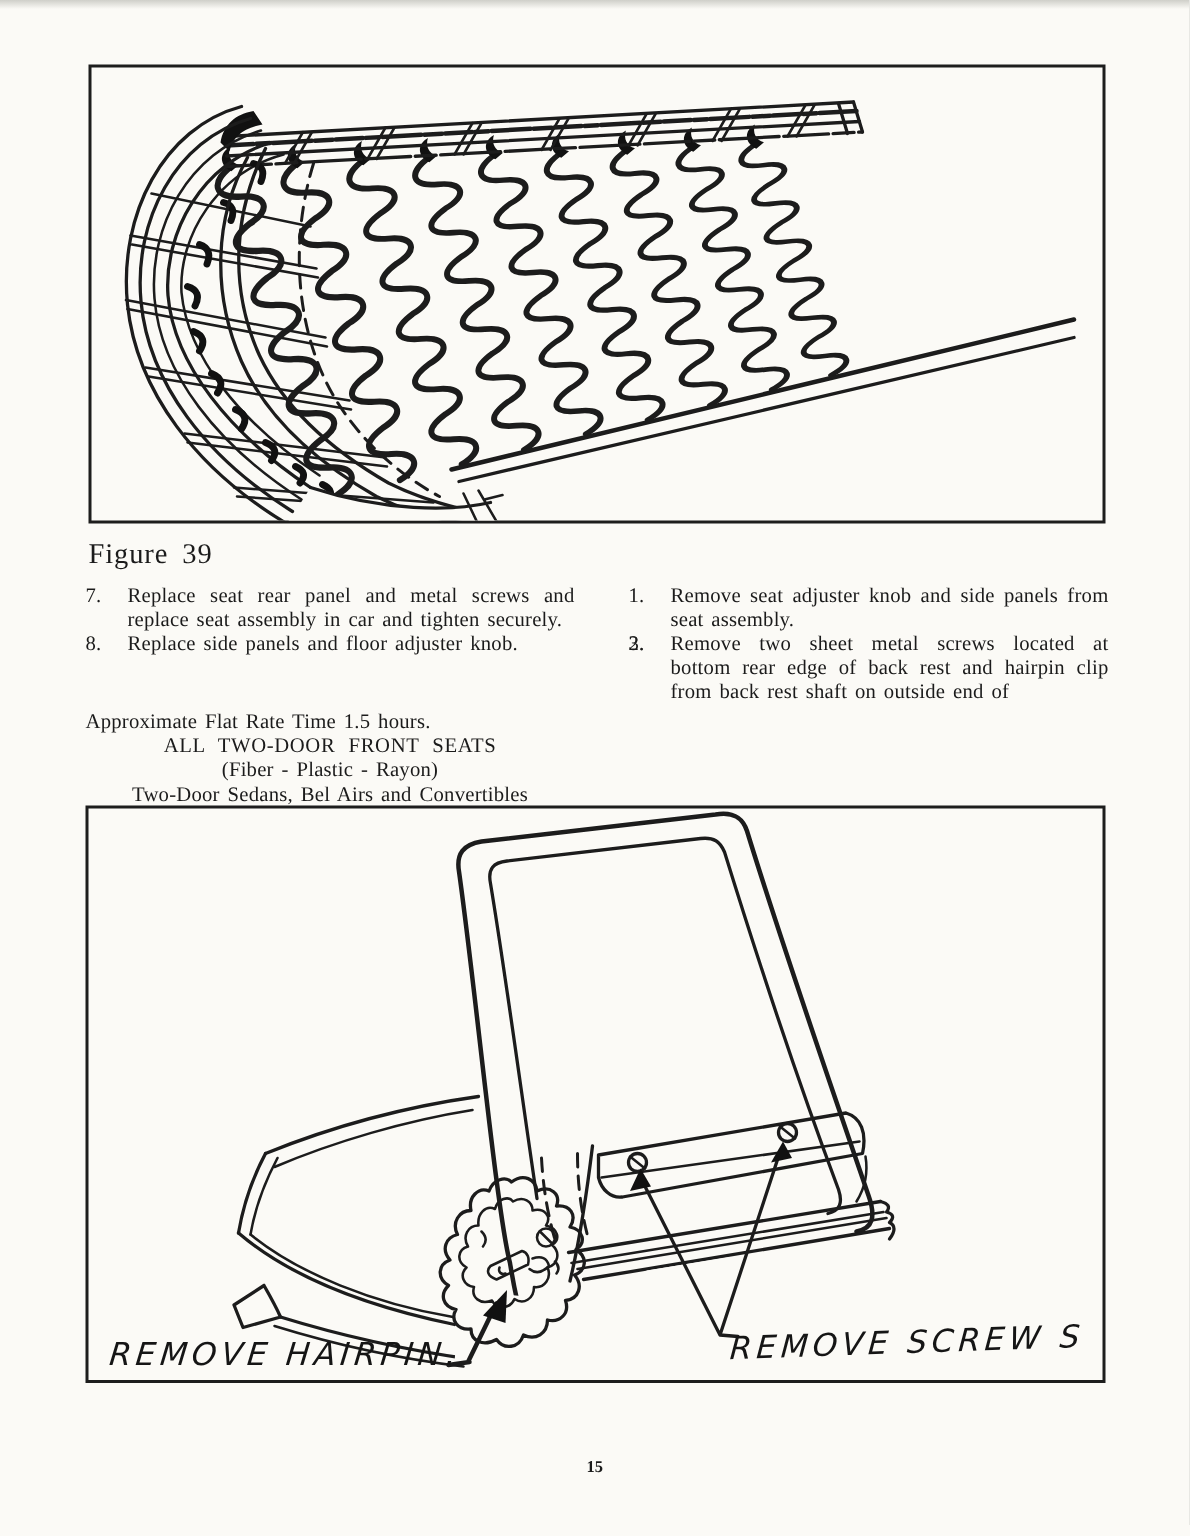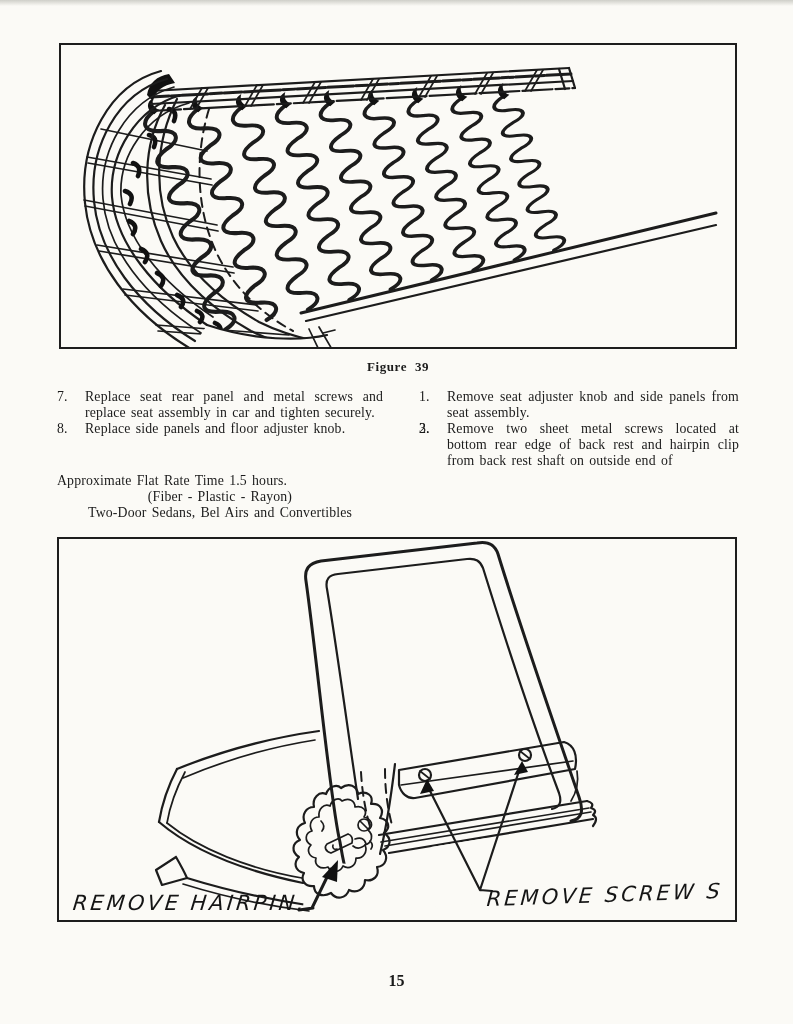--- a/index.html
+++ b/index.html
@@ -4,26 +4,26 @@
 <style>
   html,body{margin:0;padding:0;background:#d9d9d5;}
   .page{position:relative;width:793px;height:1024px;background:#fbfaf6;overflow:hidden;
         font-family:"Liberation Serif","DejaVu Serif",serif;color:#1b1b1b;}
   .page::before{content:"";position:absolute;top:0;left:0;right:0;height:6px;
         background:linear-gradient(#cfcfc9,rgba(251,250,246,0));pointer-events:none;}
   .figure-frame{position:absolute;border:2px solid #1d1d1d;background:#fbfaf6;box-sizing:border-box;}
   .fig39{left:59px;top:43px;width:678px;height:306px;}
   .fig40{left:57px;top:537px;width:680px;height:385px;}
   .figure-frame svg{display:block;width:100%;height:100%;}
-  .caption{position:absolute;text-align:center;font-weight:700;font-size:13px;
+  .caption{position:absolute;text-align:left;font-weight:400;font-size:19px;
         letter-spacing:.6px;word-spacing:4px;}
   .cap39{left:59px;width:678px;top:359px;}
   .cap40{left:57px;width:680px;top:930px;}
   .pageno{position:absolute;left:0;width:793px;top:972px;text-align:center;
-        font-weight:700;font-size:16px;}
+        font-weight:700;font-size:11px;}
   .col{position:absolute;top:389px;font-size:13.8px;line-height:16.1px;
         word-spacing:1.6px;letter-spacing:.15px;}
   .col-left{left:57px;width:326px;}
   .col-right{left:419px;width:320px;}
   .li{position:relative;padding-left:28px;text-align:justify;}
   .li .num{position:absolute;left:0;top:0;}
   .flushline{text-align:left;margin-top:36px;}
   .centerline{text-align:center;}
   .heading-caps{word-spacing:5px;letter-spacing:.4px;}
   .hand{position:absolute;font-family:"DejaVu Sans",sans-serif;font-style:italic;
@@ -122,20 +122,21 @@
   <div class="col col-left">
     <div class="li">
       <span class="num">7.</span>
       <span>Replace seat rear panel and metal screws and replace seat assembly in car and tighten securely.</span>
     </div>
     <div class="li">
       <span class="num">8.</span>
       <span>Replace side panels and floor adjuster knob.</span>
     </div>
     <div class="flushline">Approximate Flat Rate Time 1.5 hours.</div>
+    <div class="centerline heading-caps">ALL TWO-DOOR FRONT SEATS</div>
     <div class="centerline">(Fiber - Plastic - Rayon)</div>
     <div class="centerline">Two-Door Sedans, Bel Airs and Convertibles</div>
   </div>
 
   <div class="col col-right">
     <div class="li">
       <span class="num">1.</span>
       <span>Remove seat adjuster knob and side panels from seat assembly.</span>
     </div>
     <div class="li">

